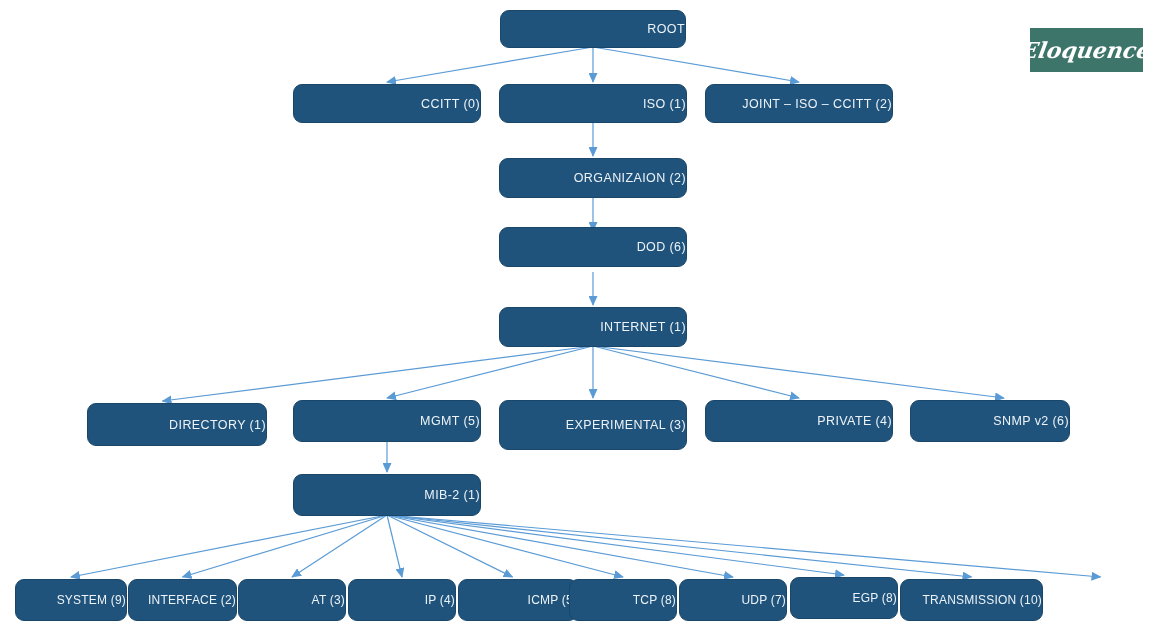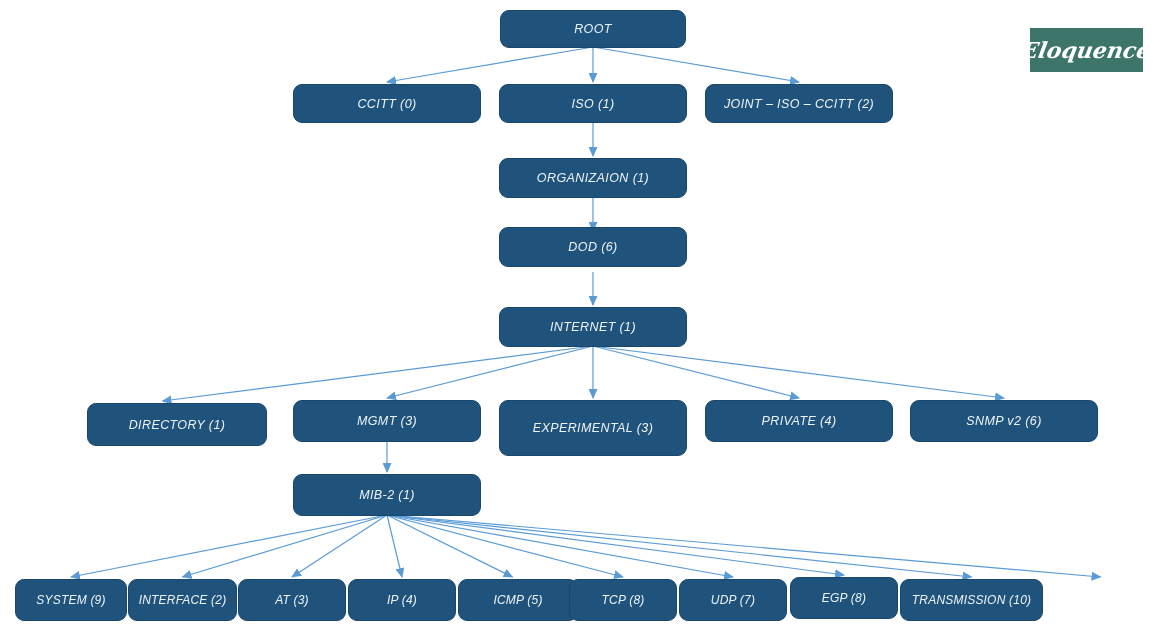--- a/index.html
+++ b/index.html
@@ -22,26 +22,25 @@
   #edges{position:absolute;left:0;top:0;width:1169px;height:632px;}
   .edge{stroke:var(--arrow);stroke-width:1.2;fill:none;}
   .arrowhead{fill:var(--arrow);}
   .node{
     position:absolute;
     box-sizing:border-box;
     background:var(--node-fill);
     border:1px solid var(--node-border);
     border-radius:9px;
     color:var(--node-text);
-    display:flex;align-items:center;justify-content:center;
+    display:flex;align-items:center;justify-content:flex-end;
     font-size:12.5px;
     letter-spacing:0.4px;
     text-align:center;
     white-space:nowrap;
-    font-style:italic;
   }
   .node.small{font-size:12px;letter-spacing:0.2px;}
   .logo{
     position:absolute;left:1030px;top:28px;width:113px;height:44px;
     box-sizing:border-box;
     background:var(--logo-bg);
     color:var(--logo-text);
     display:flex;align-items:center;justify-content:center;
     font-family:"DejaVu Serif", serif;
     font-style:italic;font-weight:bold;
@@ -92,44 +91,44 @@
     <span>CCITT (0)</span>
   </div>
   <div class="node" id="n-iso" style="left:499px;top:84px;width:188px;height:39px">
     <span>ISO (1)</span>
   </div>
   <div class="node" id="n-joint" style="left:705px;top:84px;width:188px;height:39px">
     <span>JOINT – ISO – CCITT (2)</span>
   </div>
 
   <div class="node" id="n-organization" style="left:499px;top:158px;width:188px;height:40px">
-    <span>ORGANIZAION (1)</span>
+    <span>ORGANIZAION (2)</span>
   </div>
 
   <div class="node" id="n-dod" style="left:499px;top:227px;width:188px;height:40px">
     <span>DOD (6)</span>
   </div>
 
   <div class="node" id="n-internet" style="left:499px;top:307px;width:188px;height:40px">
     <span>INTERNET (1)</span>
   </div>
 
   <div class="node" id="n-directory" style="left:87px;top:403px;width:180px;height:43px">
     <span>DIRECTORY (1)</span>
   </div>
   <div class="node" id="n-mgmt" style="left:293px;top:400px;width:188px;height:42px">
-    <span>MGMT (3)</span>
+    <span>MGMT (5)</span>
   </div>
-  <div class="node" id="n-experimental" style="left:499px;top:400px;width:188px;height:56px">
+  <div class="node" id="n-experimental" style="left:499px;top:400px;width:188px;height:50px">
     <span>EXPERIMENTAL (3)</span>
   </div>
   <div class="node" id="n-private" style="left:705px;top:400px;width:188px;height:42px">
     <span>PRIVATE (4)</span>
   </div>
-  <div class="node" id="n-snmpv2" style="left:910px;top:400px;width:188px;height:42px">
+  <div class="node" id="n-snmpv2" style="left:910px;top:400px;width:160px;height:42px">
     <span>SNMP v2 (6)</span>
   </div>
 
   <div class="node" id="n-mib2" style="left:293px;top:474px;width:188px;height:42px">
     <span>MIB-2 (1)</span>
   </div>
 
   <div class="node small" id="n-system" style="left:15px;top:579px;width:112px;height:42px">
     <span>SYSTEM (9)</span>
   </div>

